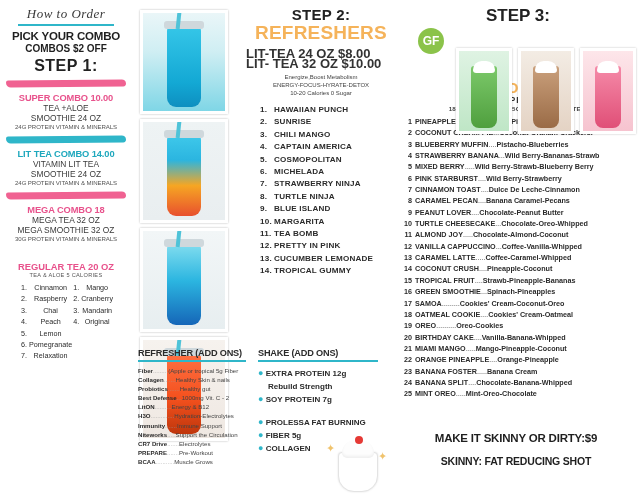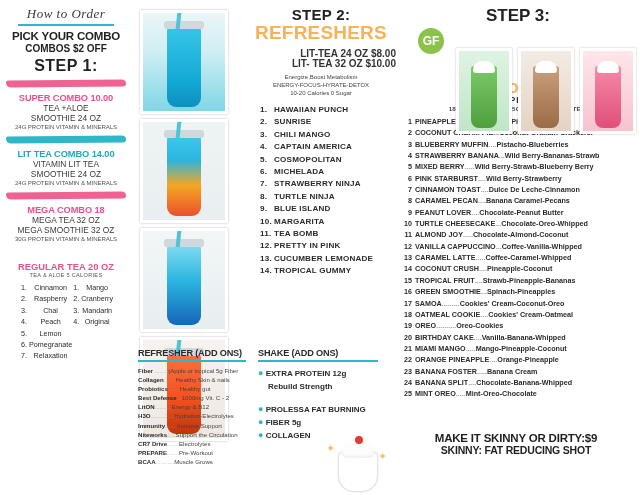--- a/index.html
+++ b/index.html
@@ -92,21 +92,21 @@
   
   .col3 { position:absolute; left:246px; top:6px; width:150px; }
   .step2 {
     text-align:center; font-weight:bold; font-size:15px; color:#222;
     letter-spacing:.3px;
   }
   .refreshers-h {
     text-align:center; font-weight:bold; font-size:19px; color:#f5b35a;
     letter-spacing:.2px; margin-top:-1px;
   }
-  .lt-price { text-align:right; font-size:10px; font-weight:bold; color:#333; line-height:10px; margin-top:5px; }
+  .lt-price { text-align:left; font-size:13px; font-weight:bold; color:#333; line-height:10px; margin-top:5px; }
   .energy { text-align:center; font-size:6px; color:#444; line-height:8px; margin-top:4px; }
   .ref-list { margin:7px 0 0 14px; padding:0; font-size:8.1px; line-height:12.4px; font-weight:bold; letter-spacing:.2px; color:#2b2b2b; }
   .ref-list li { list-style:none; }
   .ref-list li span.n { display:inline-block; width:14px; }
 
   
   .col4 { position:absolute; left:396px; top:6px; width:244px; }
   .step3 { text-align:center; font-weight:bold; font-size:17px; color:#222; }
   .gf-row { position:relative; height:52px; }
   .gf-badge {
@@ -151,21 +151,21 @@
   .ao-list .k { font-weight:bold; }
   .ao-list .d { color:#9a9a9a; }
   .ao-list .v { color:#444; }
   .shake-list { margin-top:5px; font-size:8px; line-height:13px; font-weight:bold; }
   .shake-list div { white-space:nowrap; }
   .bullet { color:#2fb6c9; font-size:9px; }
 
   
   .skinny { position:absolute; left:392px; top:432px; width:248px; text-align:center; }
   .skinny .l1 { font-weight:bold; font-size:11.5px; color:#1f1f1f; letter-spacing:-.2px; }
-  .skinny .l2 { font-weight:bold; font-size:10.5px; color:#1f1f1f; margin-top:0; letter-spacing:-.2px; }
+  .skinny .l2 { font-weight:bold; font-size:10.5px; color:#1f1f1f; margin-top:11px; letter-spacing:-.2px; }
 
   .cupbottom {
     position:absolute; left:330px; top:440px; width:58px; height:55px;
   }
   .cupbottom .body {
     position:absolute; left:8px; top:12px; width:40px; height:40px;
     background:#fff; border:1px solid #e3e3e3; border-radius:4px 4px 16px 16px;
     box-shadow:0 0 2px rgba(0,0,0,.12);
   }
   .cupbottom .cream {
@@ -374,20 +374,21 @@
       <div><span class="k">BCAA</span><span class="d">...........</span><span class="v">Muscle Grows</span></div>
     </div>
   </div>
 
   <div class="shakeons">
     <div class="ao-title">SHAKE (ADD ONS)</div>
     <div class="ao-rule"></div>
     <div class="shake-list">
       <div><span class="bullet">●</span> <span>EXTRA PROTEIN 12g</span></div>
       <div style="padding-left:10px;"><span>Rebuild Strength</span></div>
+      <div><span class="bullet">●</span> <span>SOY PROTEIN      7g</span></div>
       <div style="height:10px;"></div>
       <div><span class="bullet">●</span> <span>PROLESSA FAT BURNING</span></div>
       <div><span class="bullet">●</span> <span>FIBER 5g</span></div>
       <div><span class="bullet">●</span> <span>COLLAGEN</span></div>
     </div>
   </div>
 
   <div class="cupbottom">
     <div class="sparkle" style="left:-4px; top:2px;">✦</div>
     <div class="sparkle" style="left:48px; top:10px;">✦</div>

